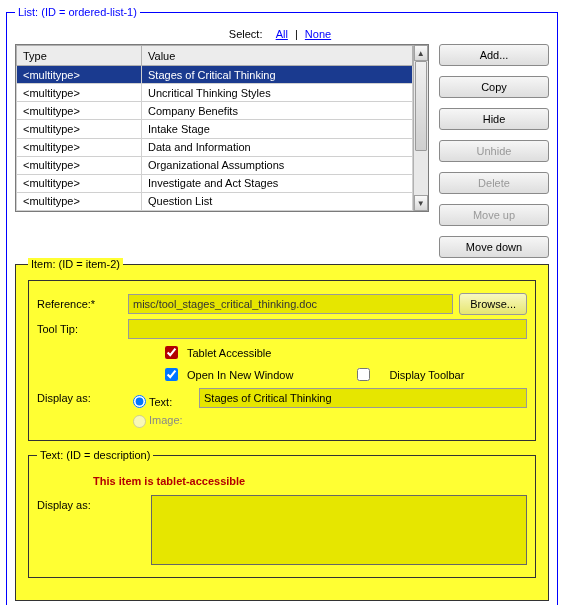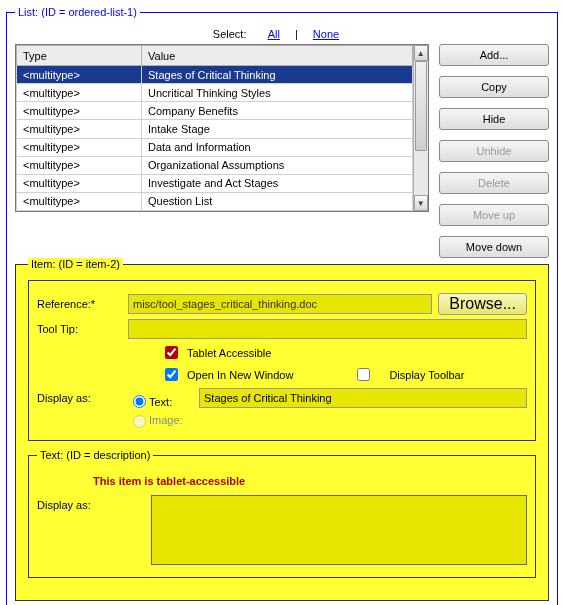--- a/index.html
+++ b/index.html
@@ -21,21 +21,21 @@
   }
   fieldset.outer > legend {
     color: #00f;
     padding: 0 3px;
   }
   legend { padding: 0 3px; }
   .select-row {
     text-align: center;
     margin: 2px 0 4px 0;
   }
-  .select-row a { color: #00f; text-decoration: underline; margin: 0 12px; }
+  .select-row a { color: #00f; text-decoration: underline; margin: 0 4px; }
   .select-row span.sep { color: #000; }
   .top-row { display: flex; align-items: flex-start; }
   .table-wrap {
     flex: 1;
     display: flex;
     border: 1px solid #7a7a7a;
     height: 168px;
   }
   table {
     border-collapse: collapse;
@@ -135,21 +135,21 @@
     align-items: center;
     overflow: hidden;
   }
   button.browse {
     margin-left: 6px;
     height: 22px;
     padding: 0 10px;
     background: linear-gradient(#f8f8c0,#e6e670);
     border: 1px solid #999;
     border-radius: 3px;
-    font-size: 16px;
+    font-size: 11px;
     cursor: pointer;
   }
   .check-row { display:flex; align-items:center; margin: 3px 0 3px 124px; gap:6px;}
   .check-row input { accent-color: #b30000; }
   .tablet-msg { color: #b30000; font-weight: bold; margin: 6px 0 8px 56px; }
   textarea.yellow {
     flex:1;
     background: #e6e600;
     border: 1px solid #666;
     height: 70px;

